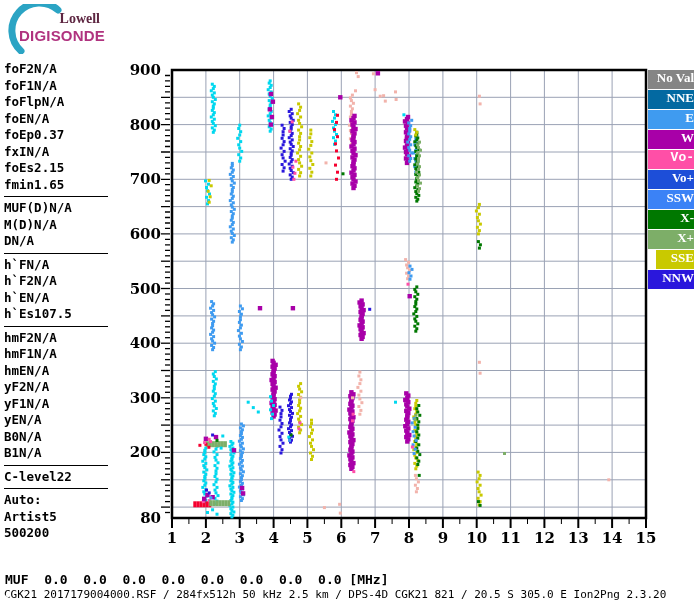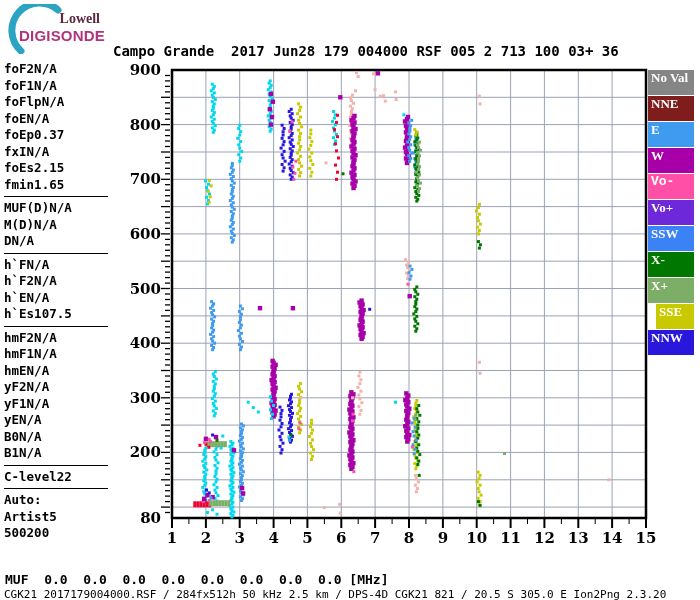--- a/index.html
+++ b/index.html
@@ -1,30 +1,30 @@
 <!DOCTYPE html>
 <html><head>
 <meta charset="utf-8">
 <style>
   html,body{margin:0;padding:0;background:#fff;}
   #screen{position:relative;width:700px;height:600px;background:#fff;overflow:hidden;
-          font-family:"DejaVu Sans Mono",monospace;color:#000;}
+          font-family:"DejaVu Sans Mono",monospace;color:#000;border-radius:17px;}
   
   #logo{position:absolute;left:4px;top:4px;width:110px;height:50px;}
   
   #header{position:absolute;left:113px;top:6px;font:bold 14px "DejaVu Sans Mono",monospace;
           white-space:pre;line-height:18px;}
   
   #sidebar{position:absolute;left:4px;top:61px;width:104px;font:bold 12.5px "DejaVu Sans Mono",monospace;}
   .param-row{display:flex;justify-content:flex-start;height:16.5px;line-height:16.5px;}
   .sep{border-top:1.5px solid #000;margin:3px 0 3px 0;width:104px;}
   
   #legend{position:absolute;left:648px;top:70px;width:46px;}
-  .legend-item{height:25px;line-height:19px;margin-bottom:1px;padding-left:3px;
-               font:bold 13px "Liberation Serif",serif;color:#fff;}
+  .legend-item{height:19px;line-height:19px;margin-bottom:1px;padding-left:3px;
+               font:bold 13px "Liberation Serif",serif;color:#fff;text-align:right;}
   
   #plot-svg{position:absolute;left:104px;top:50px;}
   .ax{font-family:"DejaVu Serif",serif;font-weight:bold;font-size:15px;fill:#000;}
   
   .footrow{position:absolute;left:5px;white-space:pre;font:bold 13px "DejaVu Sans Mono",monospace;}
   #status-line{position:absolute;left:4px;top:588px;white-space:pre;
                font:11px "DejaVu Sans Mono",monospace;}
 </style>
 </head>
 <body>
@@ -33,21 +33,20 @@
 
   <div id="logo">
     <svg width="110" height="50" viewBox="0 0 110 50">
       <path d="M54,6 A25,25 0 1 0 17,47" fill="none" stroke="#2ba4c4" stroke-width="7" stroke-linecap="round"></path>
       <text x="96" y="19" text-anchor="end" font-family="Liberation Serif, serif" font-weight="bold" font-size="14" fill="#5e2742">Lowell</text>
       <text x="101" y="37" text-anchor="end" font-family="Liberation Sans, sans-serif" font-weight="bold" font-size="15" letter-spacing="0.2" fill="#b0337f">DIGISONDE</text>
     </svg>
   </div>
 
   <div id="header">
-    <div>Campo Grande  2017 Jun28 179 004000 RSF 005 2 713 100 03+ 36</div>
   </div>
 
   <div id="sidebar">
       <div class="param-row">
         <span>foF2</span>
         <span>N/A</span>
       </div>
       <div class="param-row">
         <span>foF1</span>
         <span>N/A</span>
@@ -1324,25 +1323,25 @@
         <rect x="478.6" y="371.7" width="3" height="3" fill="#f2b3ab"></rect>
         <rect x="476.9" y="500.1" width="3" height="3" fill="#007800"></rect>
         <rect x="478.6" y="503.9" width="3" height="3" fill="#007800"></rect>
         <rect x="503.0" y="452.0" width="3" height="3" fill="#7dae68"></rect>
         <rect x="607.3" y="478.3" width="3" height="3" fill="#f2b3ab"></rect>
       </g>
     </svg>
 
   <div id="legend">
       <div class="legend-item" style="background: rgb(133, 133, 133);">No Val</div>
-      <div class="legend-item" style="background: #7f1d1d;">NNE</div>
+      <div class="legend-item" style="background: #0369a1;">NNE</div>
       <div class="legend-item" style="background: rgb(63, 155, 240);">E</div>
       <div class="legend-item" style="background: rgb(168, 0, 168);">W</div>
       <div class="legend-item" style="background: rgb(255, 79, 167); font-family: Liberation Mono, monospace;">Vo-</div>
-      <div class="legend-item" style="background: #6d28d9;">Vo+</div>
+      <div class="legend-item" style="background: #1d4ed8;">Vo+</div>
       <div class="legend-item" style="background: #3b82f6;">SSW</div>
       <div class="legend-item" style="background: rgb(0, 120, 0);">X-</div>
       <div class="legend-item" style="background: rgb(125, 174, 104);">X+</div>
       <div class="legend-item" style="background: rgb(201, 201, 0); margin-left: 8px;">SSE</div>
       <div class="legend-item" style="background: rgb(42, 23, 220);">NNW</div>
     </div>
 
   <div class="footrow" style="top:572px">MUF  0.0  0.0  0.0  0.0  0.0  0.0  0.0  0.0 [MHz]</div>
   <div id="status-line">CGK21_2017179004000.RSF / 284fx512h 50 kHz 2.5 km / DPS-4D CGK21 821 / 20.5 S 305.0 E Ion2Png 2.3.20</div>
 

